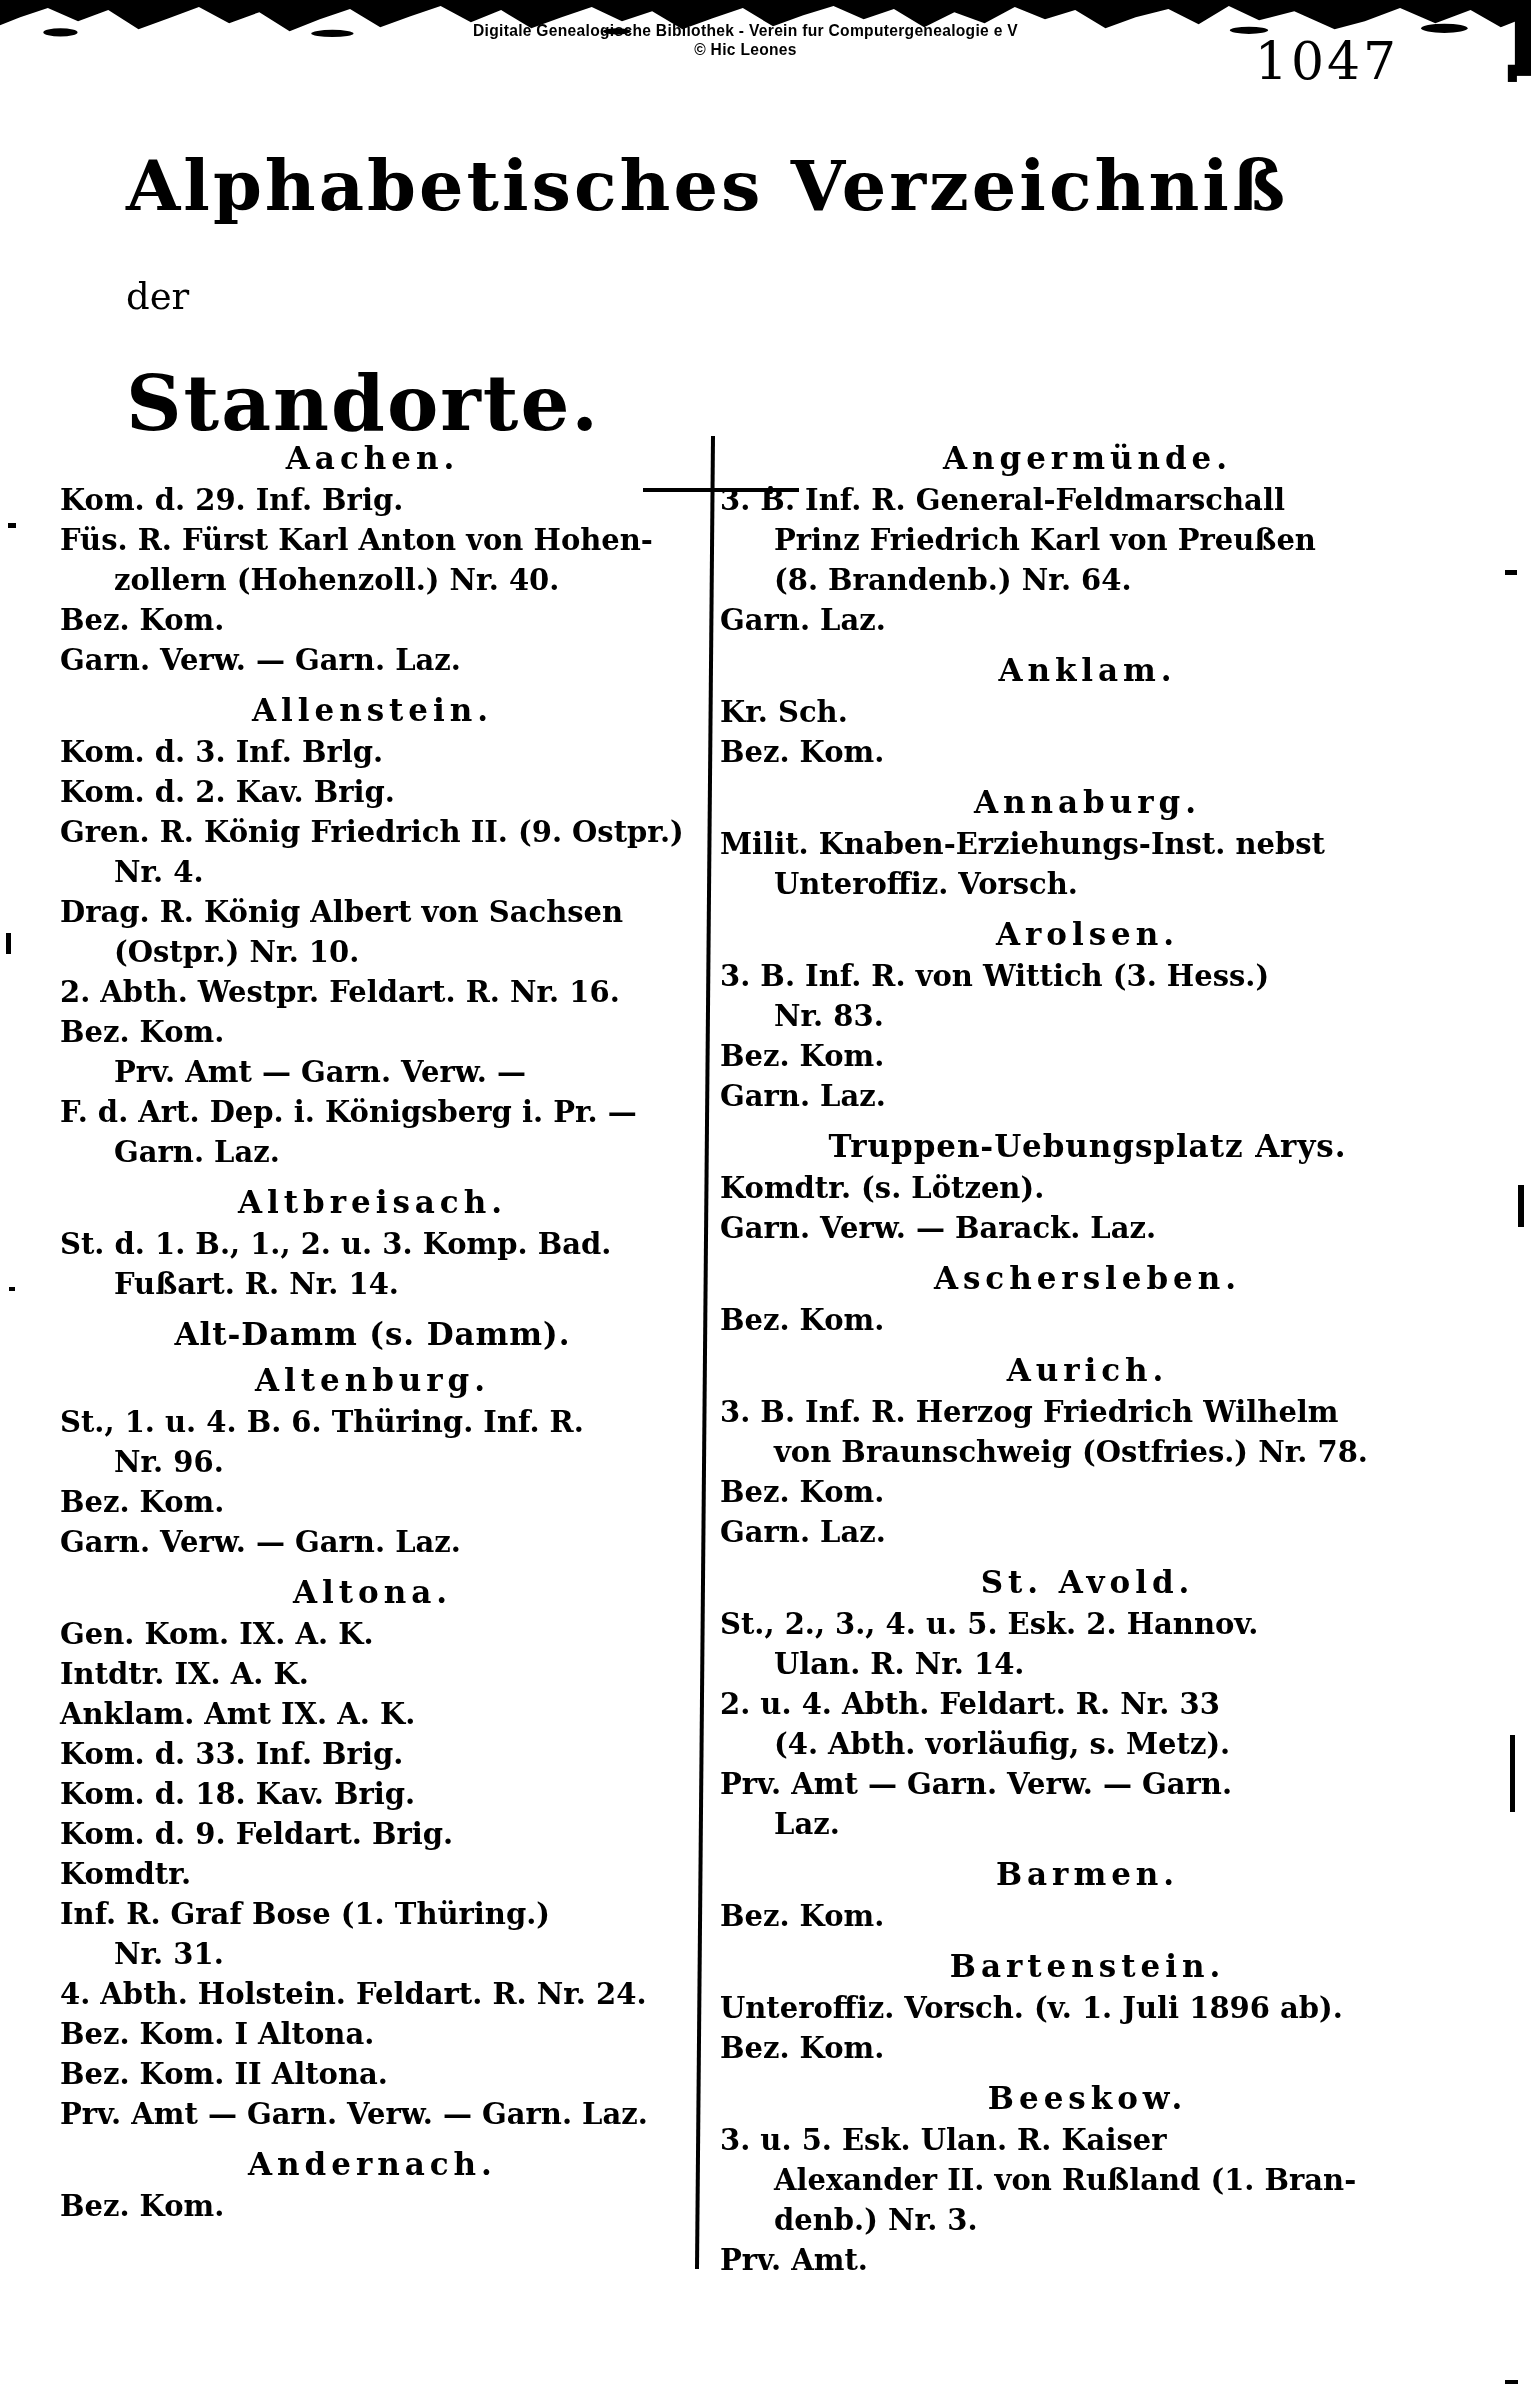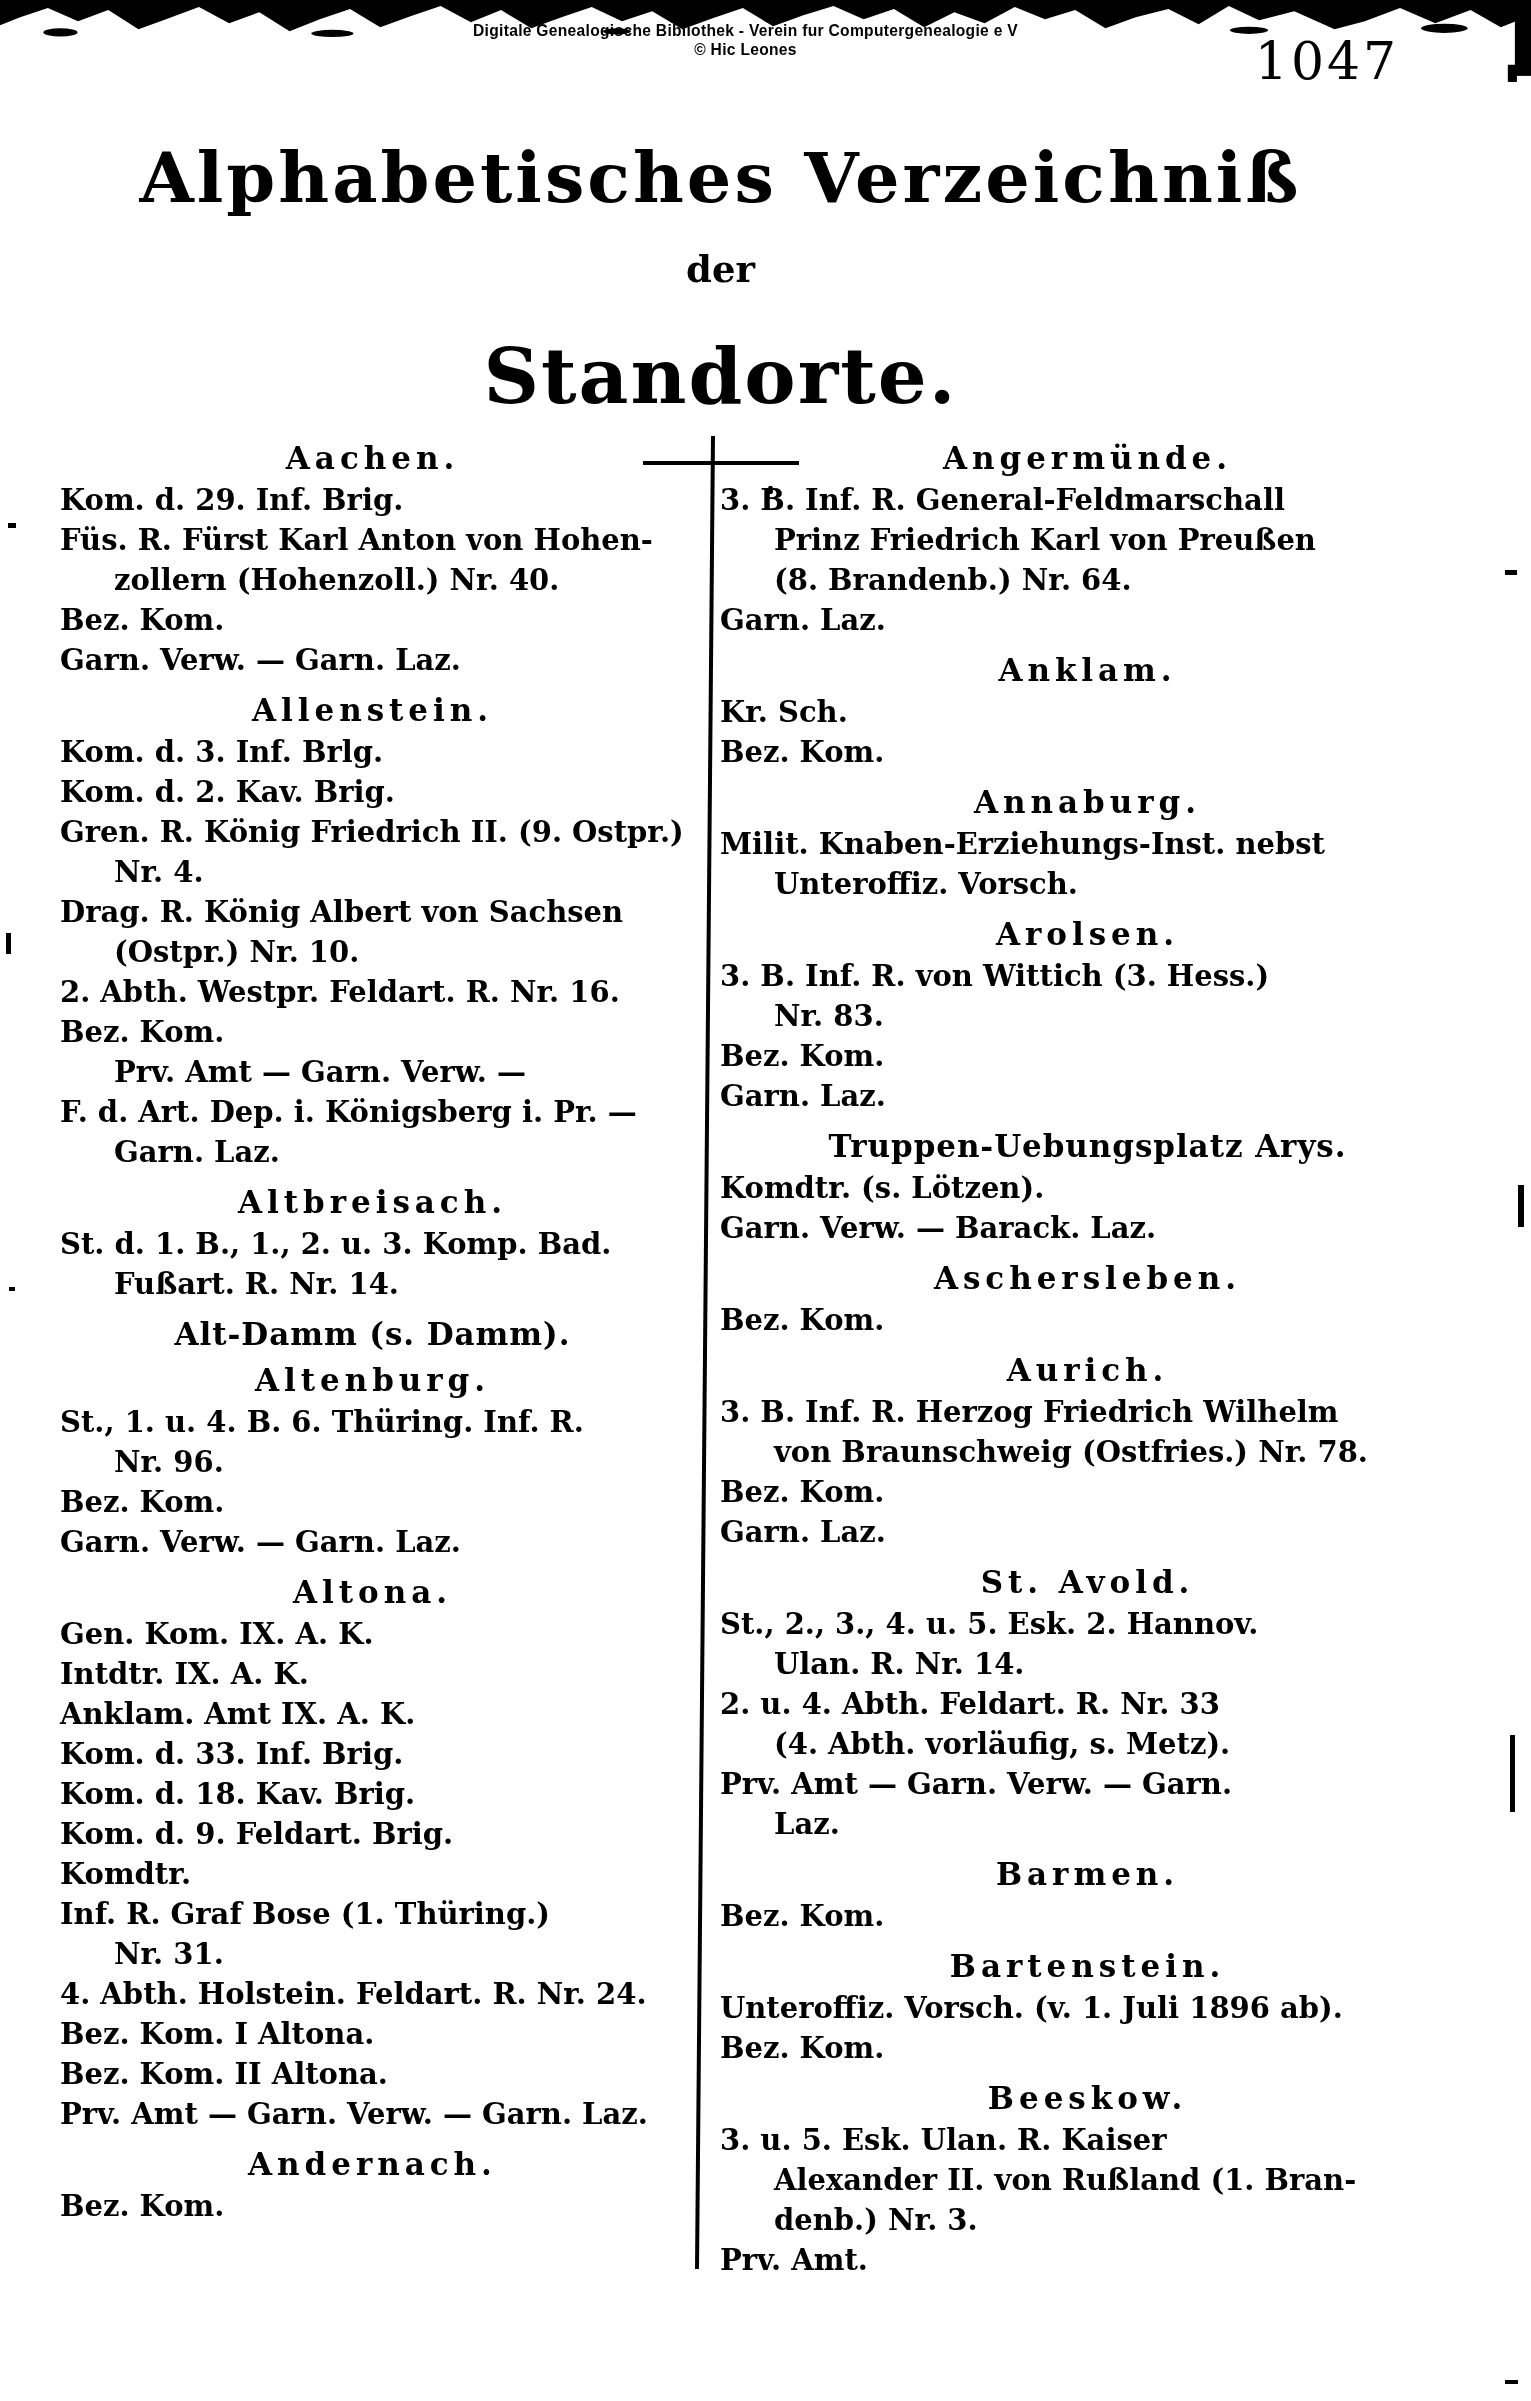--- a/index.html
+++ b/index.html
@@ -26,23 +26,23 @@
   }
 
   
   .page-number {
     position: absolute; top: 31px; left: 1244px; width: 166px;
     text-align: center;
     font-size: 52px; font-weight: normal; letter-spacing: 3px;
   }
 
   
-  .title-block { position: absolute; top: 136px; left: 126px; width: 1189px; text-align: center; }
+  .title-block { position: absolute; top: 144px; left: 126px; width: 1189px; }
   .title-main { font-size: 70px; font-weight: bold; letter-spacing: 3px; }
-  .title-connector { margin-top: 28px; font-size: 37px; font-weight: bold; }
+  .title-connector { margin-top: 48px; font-size: 37px; font-weight: normal; }
   .title-sub { margin-top: 40px; font-size: 77px; font-weight: bold; letter-spacing: 2px; }
   .title-rule { width: 156px; height: 4px; background: #000; margin: 40px auto 0 auto; }
   .title-dot { position: absolute; top: 486px; left: 768px; width: 4.5px; height: 8px; background: #000; border-radius: 40%; }
 
   
   .columns {
     position: absolute; top: 442px; left: 60px; width: 1395px;
     display: grid; grid-template-columns: 625px 735px; column-gap: 35px;
   }
   .divider {

